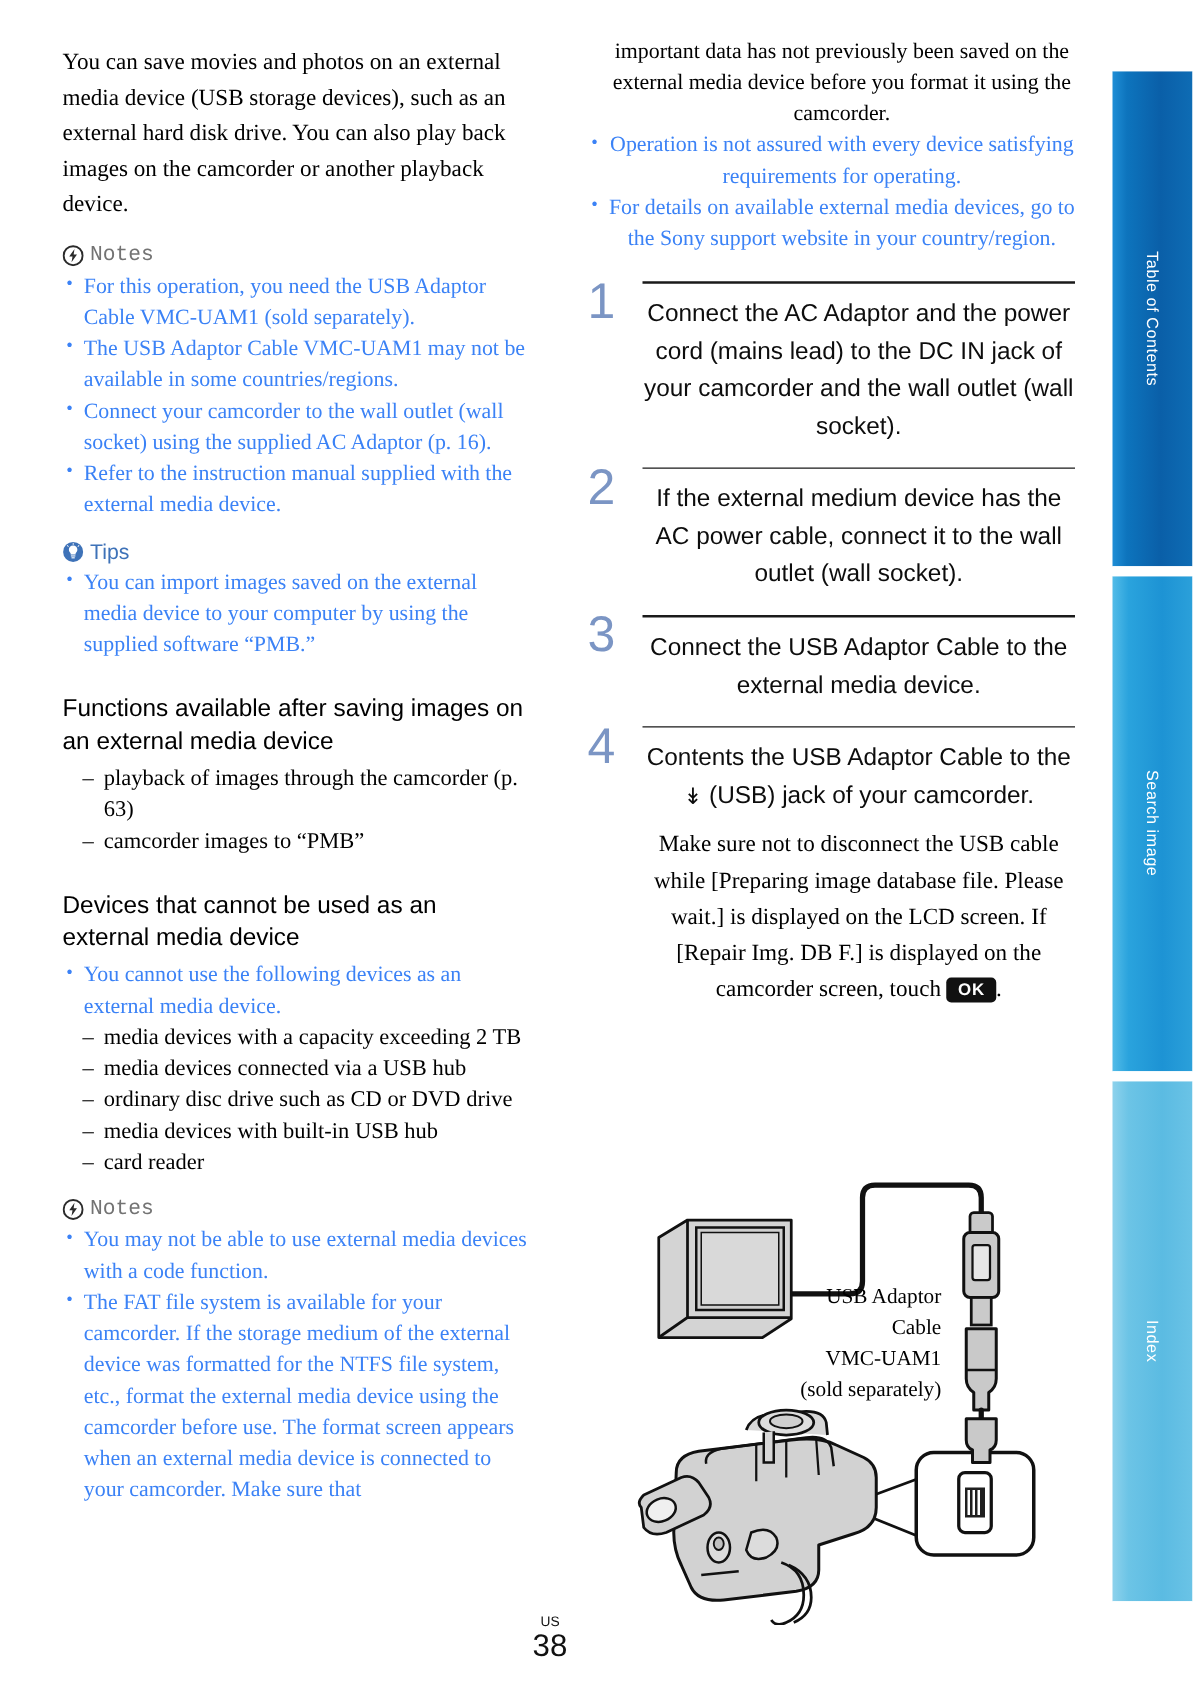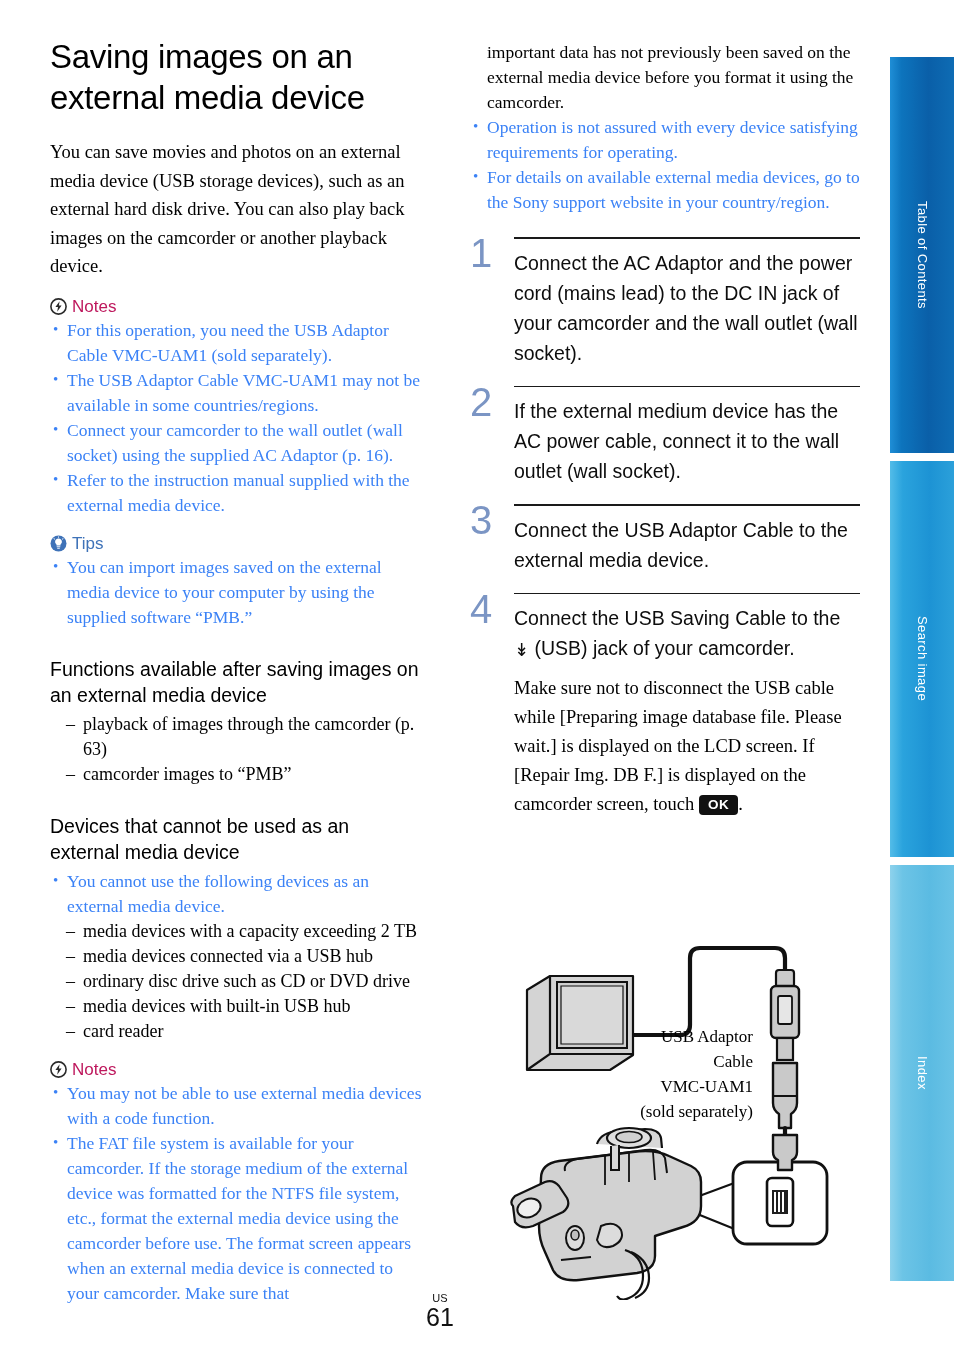--- a/index.html
+++ b/index.html
@@ -20,22 +20,23 @@
   
   .col-left {
     position: absolute;
     left: 50px;
     top: 36px;
     width: 372px;
   }
   .col-right {
     position: absolute;
     left: 470px;
-    top: 40px;
+    top: 28px;
     width: 390px;
+    text-align: center;
   }
 
   
   h1.page-title {
     font-family: "Liberation Sans", sans-serif;
     font-weight: 400;
     font-size: 33px;
     line-height: 41px;
     letter-spacing: -0.3px;
     color: #000;
@@ -63,21 +64,21 @@
     align-items: center;
     gap: 5px;
     margin-top: 16px;
     margin-bottom: 1px;
   }
   .callout-head .label {
     font-family: "Liberation Sans", sans-serif;
     font-size: 17px;
     line-height: 20px;
   }
-  .callout-head.notes .label { color: #be185d; }
+  .callout-head.notes .label { color: #737373; font-family: Liberation Mono, monospace; }
   .callout-head.tips  .label { color: #3e72b8; text-align: center; }
 
   .icon-notes, .icon-tips {
     display: inline-block;
     width: 17px; height: 17px;
     flex: 0 0 17px;
     position: relative;
   }
   .icon-notes svg, .icon-tips svg { display:block; }
 
@@ -239,24 +240,20 @@
     text-anchor: end;
   }
 </style>
 </head>
 <body>
 
 <div class="page">
 
   <div class="col-left">
 
-    <h1 class="page-title">
-      <span>Saving images on an</span><br>
-      <span>external media device</span>
-    </h1>
 
     <p class="body-serif">You can save movies and photos on an external media device (USB storage devices), such as an external hard disk drive. You can also play back images on the camcorder or another playback device.</p>
 
     <div class="callout-head notes">
       <span class="icon-notes">
         <svg width="17" height="17" viewBox="0 0 17 17">
           <circle cx="8.5" cy="8.5" r="7.6" fill="none" stroke="#2b2b2b" stroke-width="1.6"></circle>
           <path d="M9.6 3.2 L5.4 9.1 L8.0 9.1 L7.2 13.8 L11.6 7.6 L8.9 7.6 Z" fill="#2b2b2b"></path>
         </svg>
       </span>
@@ -345,21 +342,21 @@
     <div class="step" style="margin-top:18px;">
       <div class="num">3</div>
       <div class="rule"></div>
       <div class="step-text">Connect the USB Adaptor Cable to the external media device.</div>
     </div>
 
     <div class="step" style="margin-top:18px;">
       <div class="num">4</div>
       <div class="rule"></div>
       <div class="step-text">
-        <span>Connect the USB Saving Cable to the </span><span class="usb-glyph">↡</span><span> (USB) jack of your camcorder.</span>
+        <span>Contents the USB Adaptor Cable to the </span><span class="usb-glyph">↡</span><span> (USB) jack of your camcorder.</span>
       </div>
       <div class="step-note">
         <span>Make sure not to disconnect the USB cable while [Preparing image database file. Please wait.] is displayed on the LCD screen. If [Repair Img. DB F.] is displayed on the camcorder screen, touch </span><span class="ok-key">OK</span><span>.</span>
       </div>
     </div>
   </div>
 
   <div class="diagram">
     <svg width="360" height="370" viewBox="0 0 360 370">
 
@@ -438,16 +435,16 @@
     <div class="tab tab-search">
       <span class="tab-label">Search image</span>
     </div>
     <div class="tab tab-index">
       <span class="tab-label">Index</span>
     </div>
   </div>
 
   <div class="footer">
     <div class="locale">US</div>
-    <div class="pagenum">61</div>
+    <div class="pagenum">38</div>
   </div>
 
 </div>
 
 </body></html>

